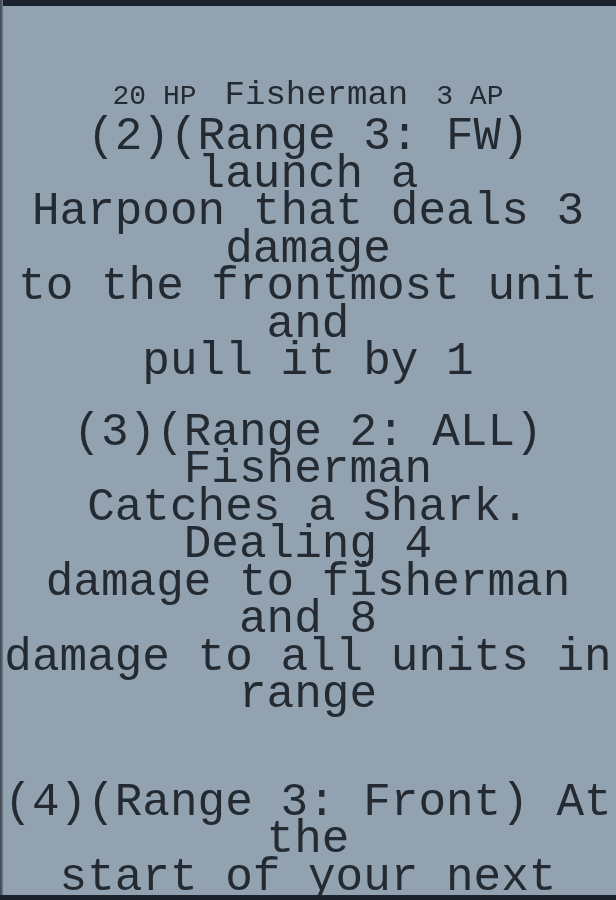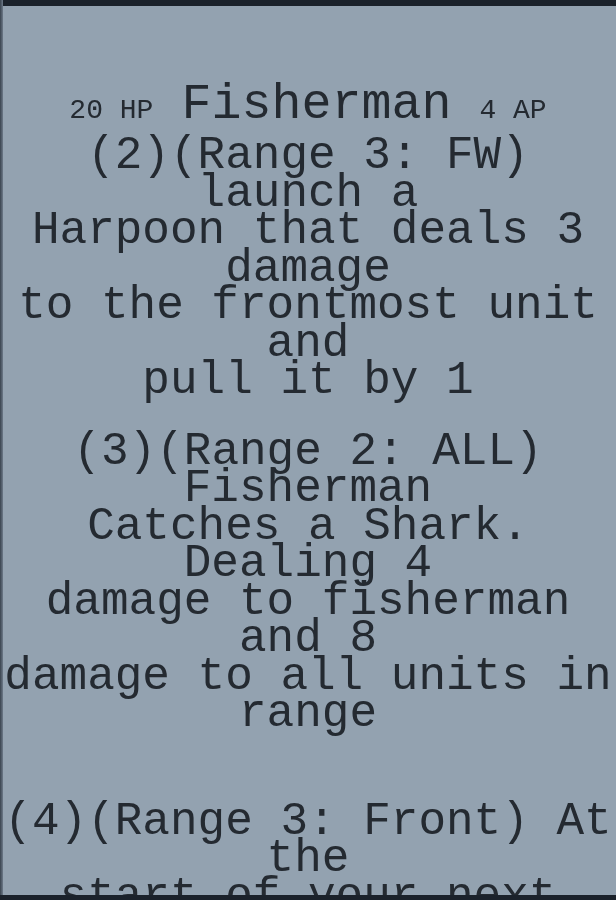--- a/index.html
+++ b/index.html
@@ -45,21 +45,21 @@
     display: flex;
     justify-content: center;
     align-items: baseline;
     gap: 28px;
   }
   .stat {
     font-size: 28px;
     white-space: pre;
   }
   .title {
-    font-size: 50px;
+    font-size: 34px;
     font-weight: normal;
     margin: 0;
     white-space: pre;
   }
   .abilities {
     text-align: center;
     font-size: 46px;
     line-height: 37.5px;
   }
   .ability {
@@ -73,21 +73,21 @@
 </head>
 <body>
 
 <div class="card">
   <div class="top-bar"></div>
   <div class="left-edge"></div>
 
   <header class="header">
     <span class="stat">20 HP</span>
     <h1 class="title">Fisherman</h1>
-    <span class="stat">4 AP</span>
+    <span class="stat">3 AP</span>
   </header>
 
   <main class="abilities">
     <p class="ability ability-1">(2)(Range 3: FW) launch a
 Harpoon that deals 3 damage
 to the frontmost unit and
 pull it by 1</p>
     <p class="ability ability-2">(3)(Range 2: ALL) Fisherman
 Catches a Shark. Dealing 4
 damage to fisherman and 8

